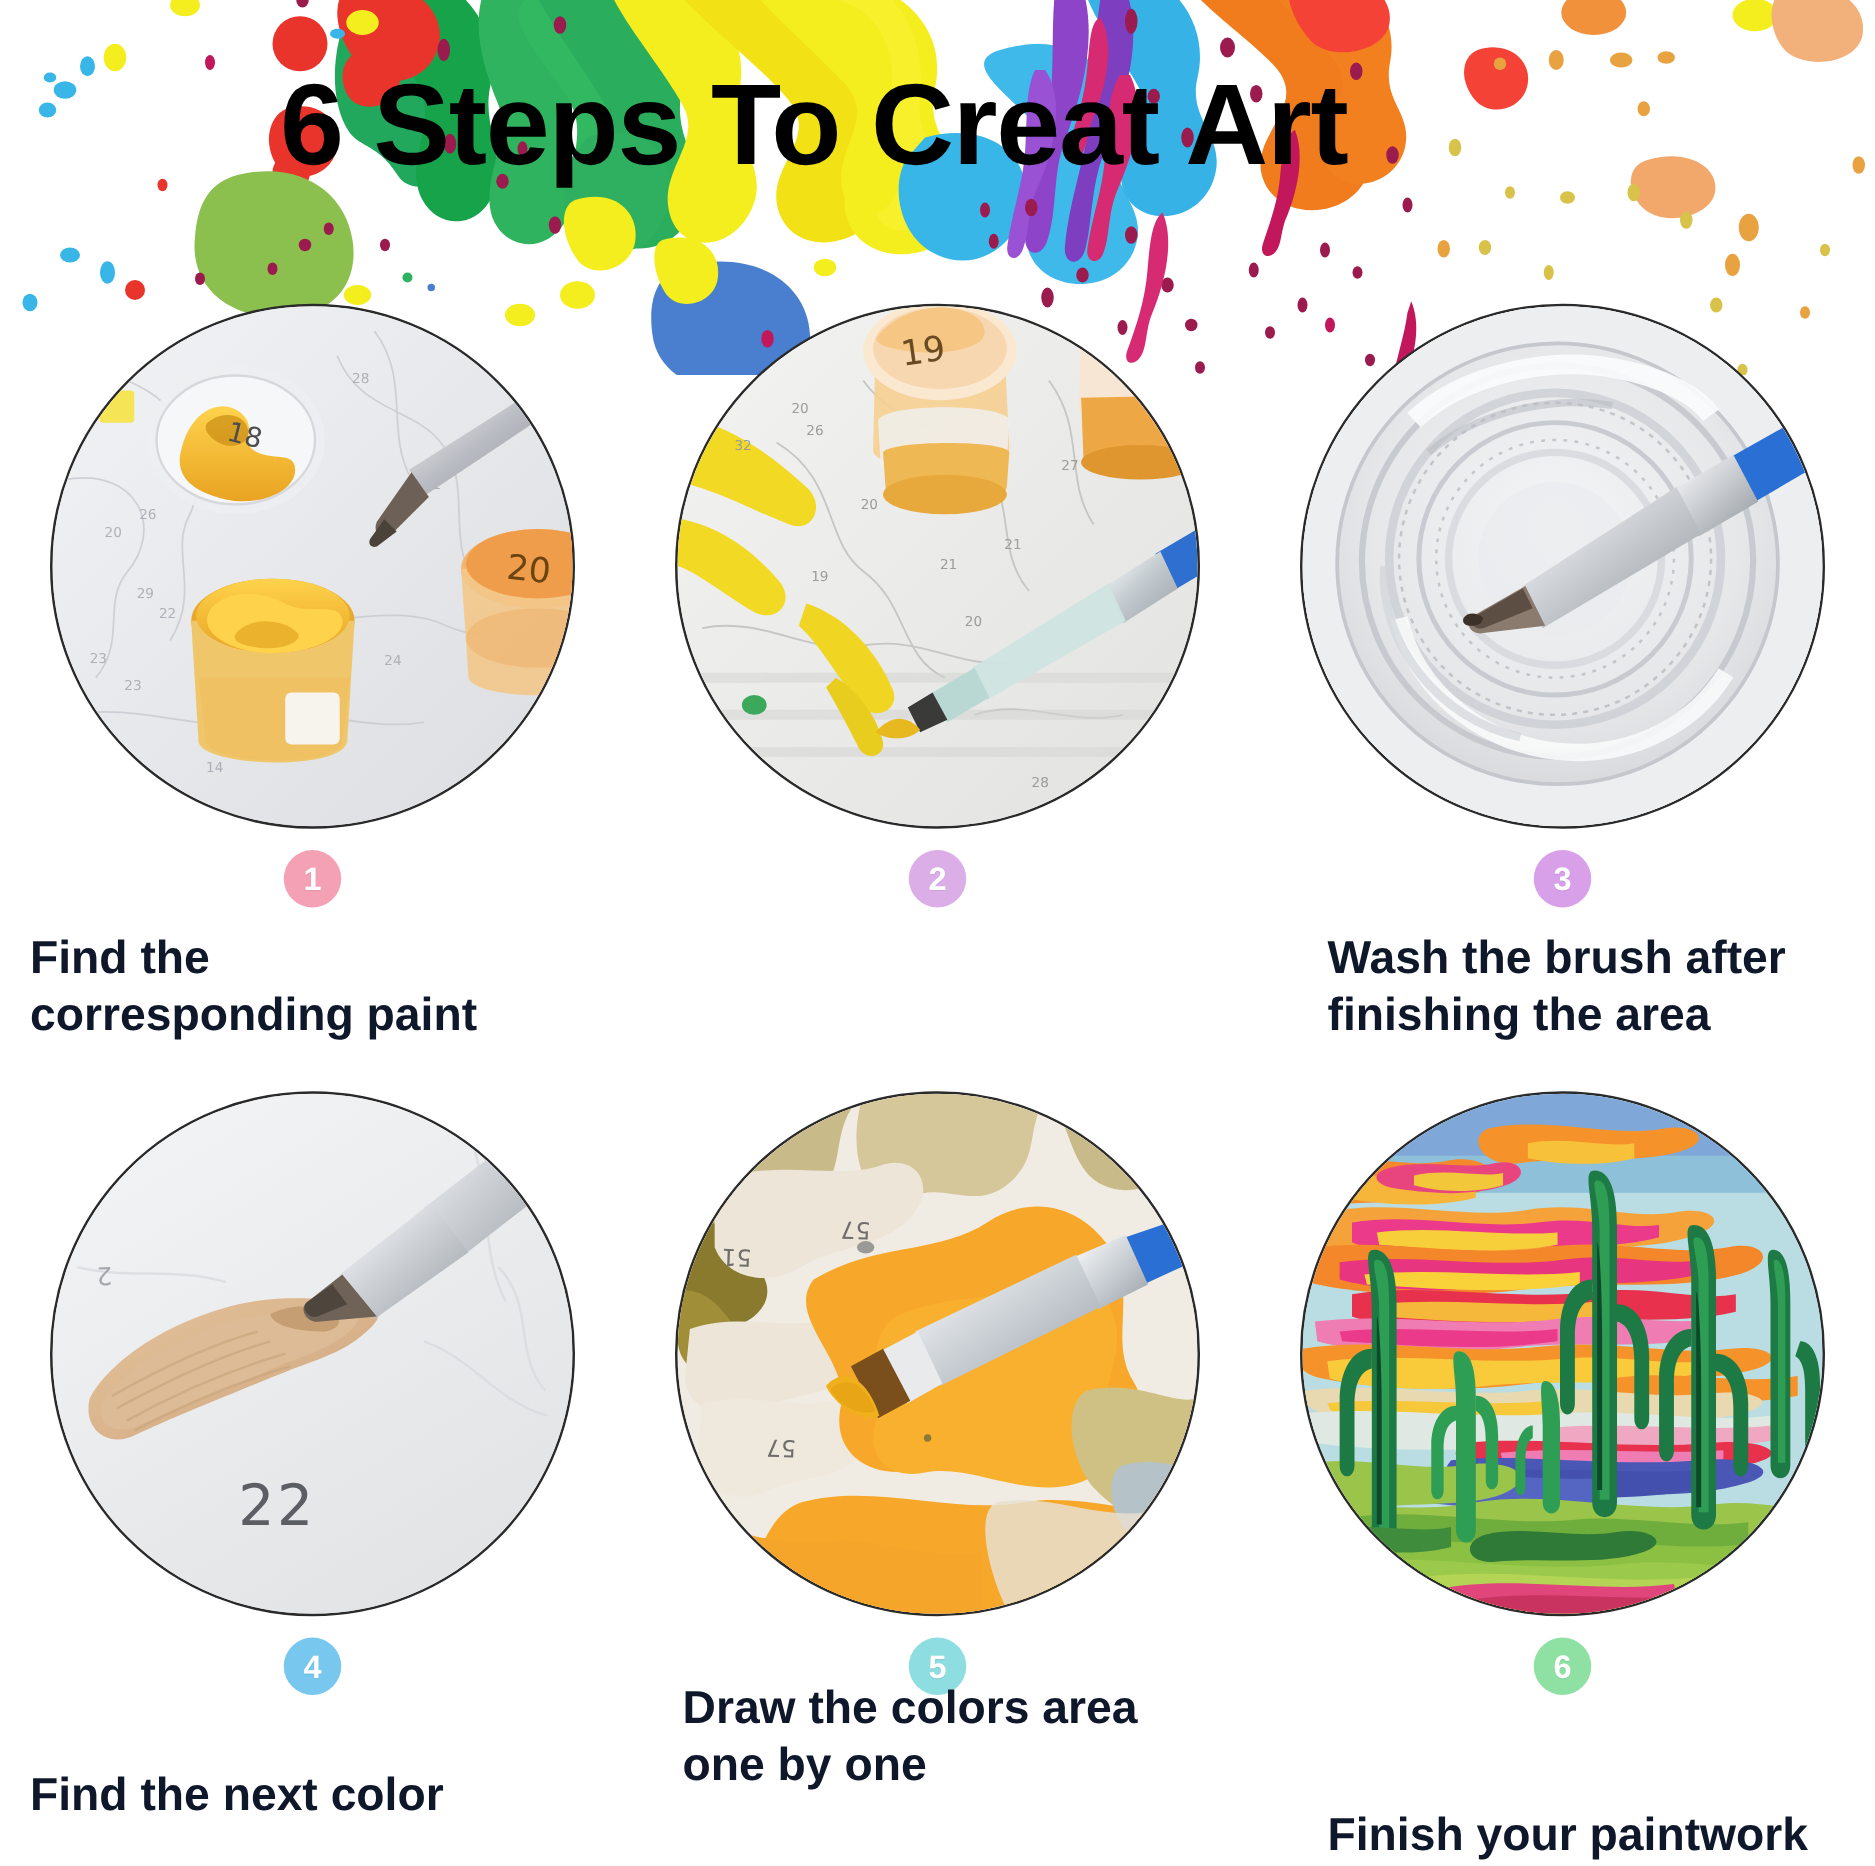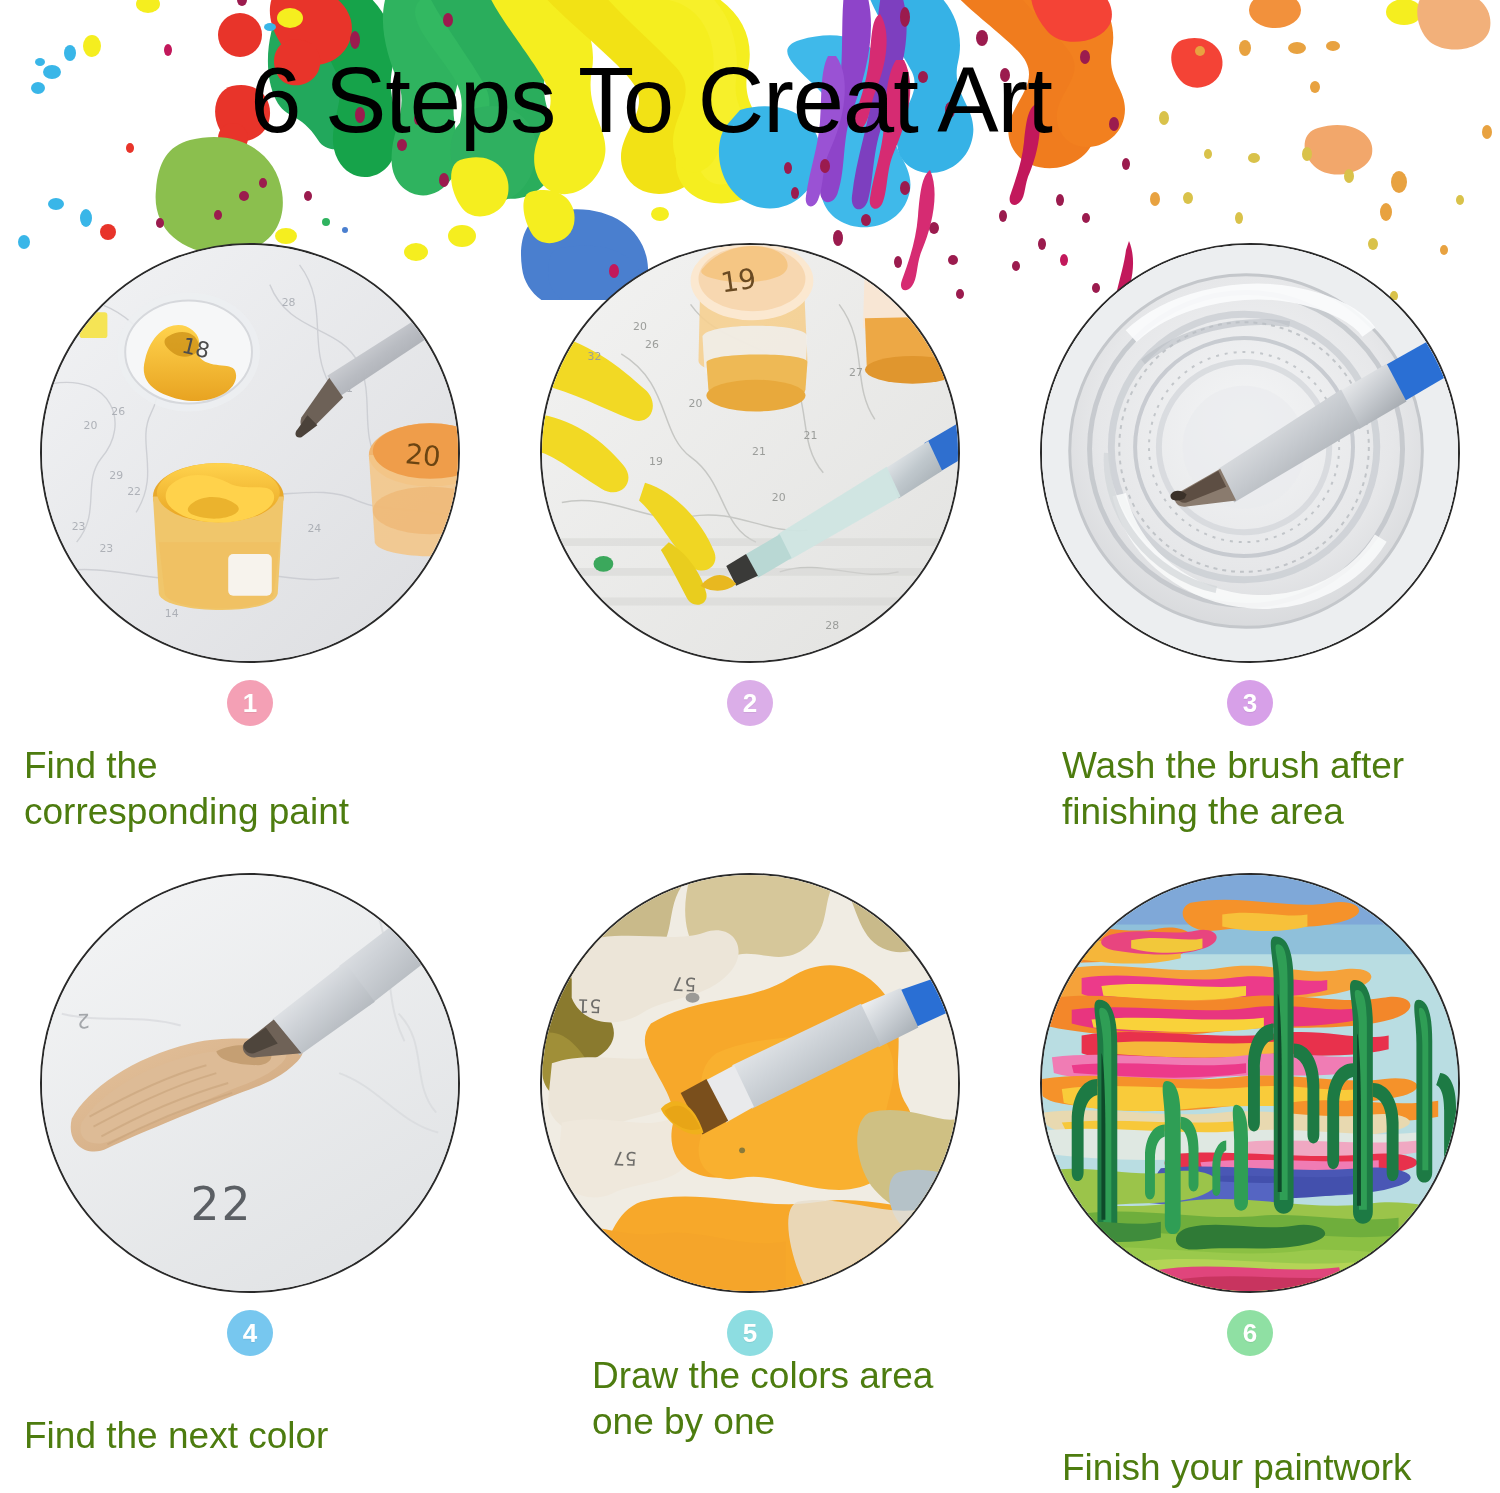--- a/index.html
+++ b/index.html
@@ -14,21 +14,21 @@
 
   
   .splatter-band{position:absolute;left:0;top:0;width:1500px;height:300px;overflow:hidden;}
   .splatter-band svg{display:block;width:1500px;height:300px;}
 
   
   .title{
     position:absolute;left:0;top:52px;width:1302px;
     text-align:center;
     font-family:"Liberation Sans",sans-serif;
-    font-weight:400;
+    font-weight:700;
     font-size:92px;
     letter-spacing:-1px;
     color:#000;
     line-height:1.05;
     z-index:6;
     white-space:nowrap;
   }
 
   
   .grid{position:absolute;left:0;top:0;width:1500px;height:1493px;z-index:5;}
@@ -57,29 +57,29 @@
     display:flex;align-items:center;justify-content:center;
     color:#ffffff;font-weight:700;font-size:26px;
     font-family:"Liberation Sans",sans-serif;
     text-shadow:0 1px 1px rgba(0,0,0,.07);
     box-shadow:0 0 10px 4px rgba(255,255,255,0);
   }
 
   .caption{
     position:absolute;top:500px;left:24px;right:10px;
     font-family:"Liberation Sans",sans-serif;
-    font-size:37px;line-height:1.25;color:#4d7c0f;
-    font-weight:400;
+    font-size:37px;line-height:1.25;color:#0f172a;
+    font-weight:700;
     white-space:pre-line;
   }
   .cell.c2 .caption{left:46px;}
   .cell.c3 .caption{left:62px;right:0px;}
   .cell.r2.c1 .caption{top:540px;}
   .cell.r2.c3 .caption{top:540px;margin-top:32px;}
-  .cell.r2.c2 .caption{top:480px;margin-left:46px;}
+  .cell.r2.c2 .caption{top:470px;}
 </style>
 </head>
 <body>
 
 <div class="page">
 
   <div class="splatter-band">
     <svg viewBox="0 0 1500 300" xmlns="http://www.w3.org/2000/svg">
 
       <path d="M300,-20 C330,5 318,40 340,60 C360,78 340,100 352,120 C368,145 330,160 318,140 C300,112 286,120 276,100 C262,72 268,30 280,8 Z" fill="#22a85c"></path>

